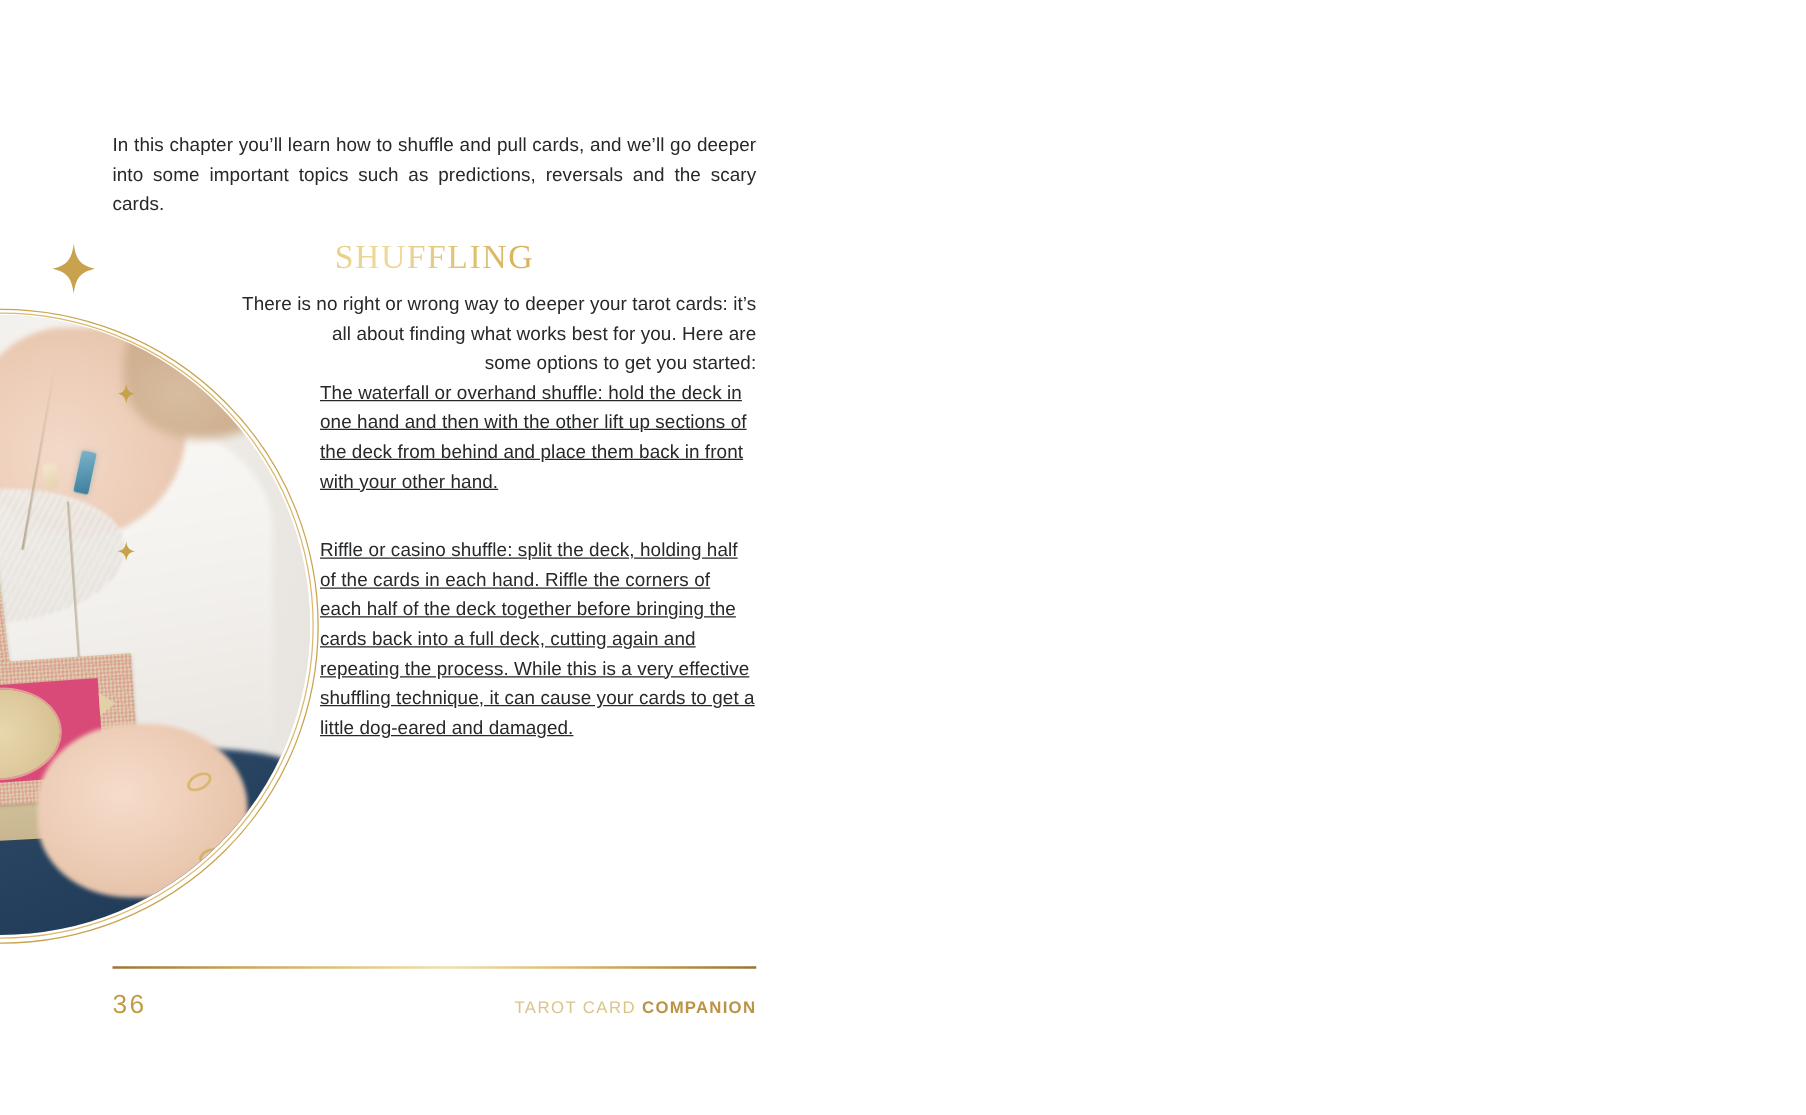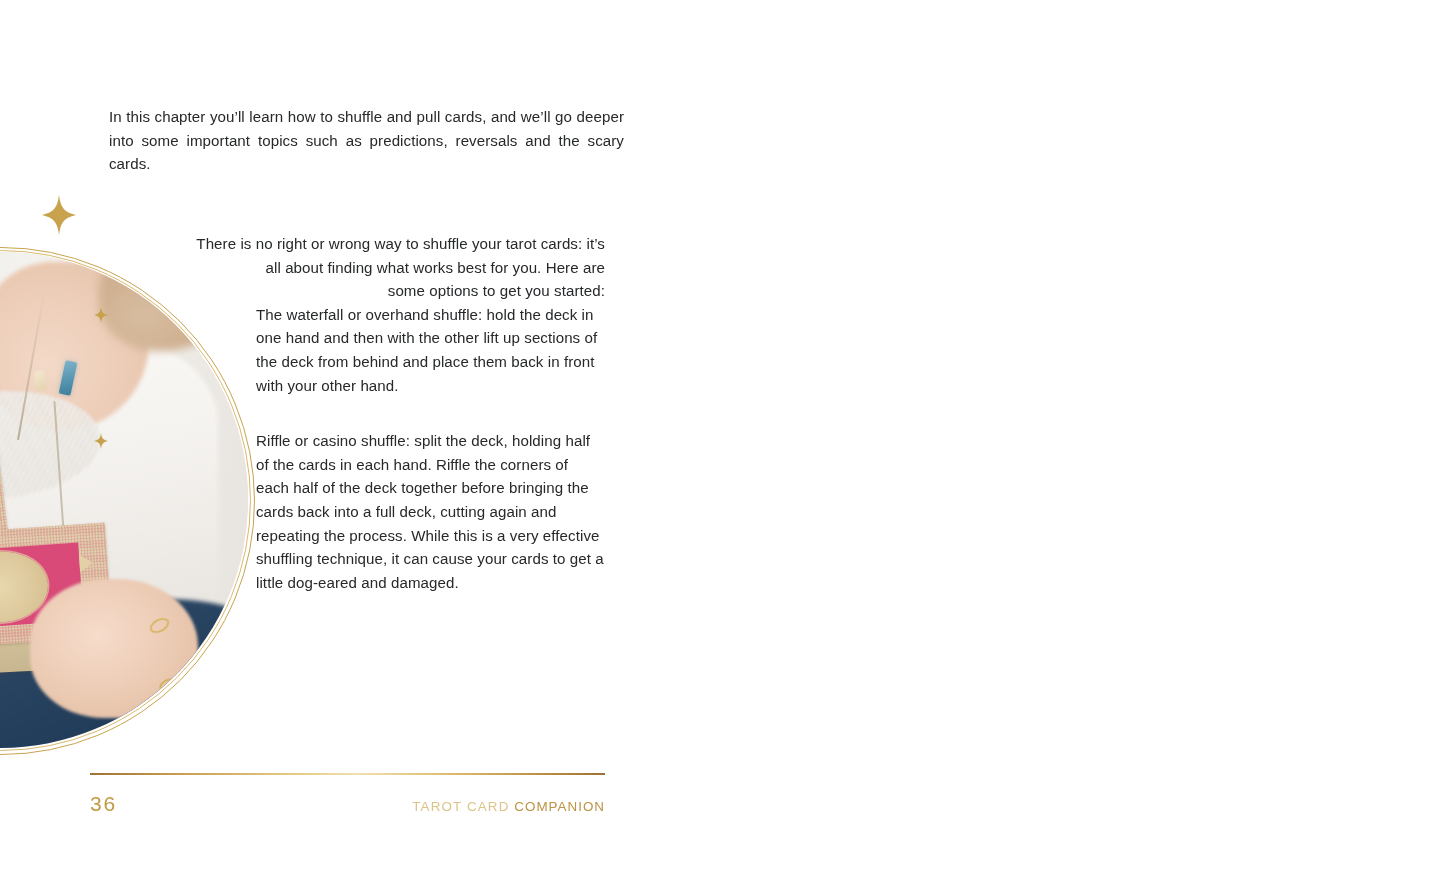--- a/index.html
+++ b/index.html
@@ -32,21 +32,21 @@
   .page.left  { }
   .page.right { }
 
   
   .body-text {
     font-size: 15.1px;
     line-height: 23.6px;
     letter-spacing: 0.005em;
     color: #26282a;
   }
-  .justify { text-align: justify; text-justify: inter-word; margin-left: 19px; }
+  .justify { text-align: justify; text-justify: inter-word; }
 
   
   .left .intro {
     position: absolute;
     left: 90px;
     top: 90px;
     width: 515px;
   }
 
   .ornament-star {
@@ -268,20 +268,21 @@
   }
   .left .shape-text p { margin: 0; }
   .lead { text-align: right; }
   .bullets { margin-top: 22px; }
 
   
   ul.star-list {
     list-style: none;
     margin: 0;
     padding: 0;
+    text-decoration: underline;
   }
   ul.star-list > li {
     position: relative;
     padding-left: 35px;
     margin-bottom: 11px;
   }
   ul.star-list > li:last-child { margin-bottom: 0; margin-top: 32px; }
   ul.star-list > li .marker {
     position: absolute;
     left: 4px;
@@ -315,37 +316,38 @@
     letter-spacing: 0.09em;
     color: #c19a45;
   }
   .running-head {
     font-size: 13.4px;
     letter-spacing: 0.085em;
     color: #dcc489;
   }
   .running-head .strong {
     color: #bc9344;
-    font-weight: 400;
+    font-weight: 700;
     letter-spacing: 0.075em;
   }
 </style>
 </head>
 <body>
 
 <div class="spread">
 
   <div class="page left">
 
     <p class="body-text justify intro">In this chapter you’ll learn how to shuffle and pull cards, and we’ll go deeper into some important topics such as predictions, reversals and the scary cards.</p>
 
     <svg class="ornament-star" viewBox="0 0 34 40">
       <path d="M17 0 C18.6 12.2 21.8 17.2 34 20 C21.8 22.8 18.6 27.8 17 40 C15.4 27.8 12.2 22.8 0 20 C12.2 17.2 15.4 12.2 17 0 Z" fill="#c8a24c"></path>
     </svg>
 
+    <div class="heading-shuffling">SHUFFLING</div>
 
     <div class="photo-circle">
       <div class="ph ph-bg"></div>
 
       <div class="ph ph-top"></div>
       <div class="ph ph-skin-neck"></div>
       <div class="ph ph-hair"></div>
       <div class="ph ph-lace"></div>
       <div class="ph ph-chain"></div>
       <div class="ph ph-chain2"></div>
@@ -368,21 +370,21 @@
       <div class="ph ph-hand-r"></div>
       <div class="ph ph-ring"></div>
       <div class="ph ph-ring2"></div>
     </div>
     <div class="photo-ring-inner"></div>
     <div class="photo-ring-outer"></div>
 
     <div class="shape-text body-text">
       <div class="float-circle"></div>
 
-      <p class="lead">There is no right or wrong way to shuffle your tarot cards: it’s all about finding what works best for you. Here are some options to get you started:</p>
+      <p class="lead">There is no right or wrong way to deeper your tarot cards: it’s all about finding what works best for you. Here are some options to get you started:</p>
 
       <ul class="star-list bullets">
         <li>
           <svg class="marker" viewBox="0 0 14 16">
             <path d="M7 0 C7.7 5 9 6.9 14 8 C9 9.1 7.7 11 7 16 C6.3 11 5 9.1 0 8 C5 6.9 6.3 5 7 0 Z" fill="#c6a24d"></path>
           </svg>
           <span>The waterfall or overhand shuffle: hold the deck in one hand and then with the other lift up sections of the deck from behind and place them back in front with your other hand.</span>
         </li>
         <li>
           <svg class="marker" viewBox="0 0 14 16">

